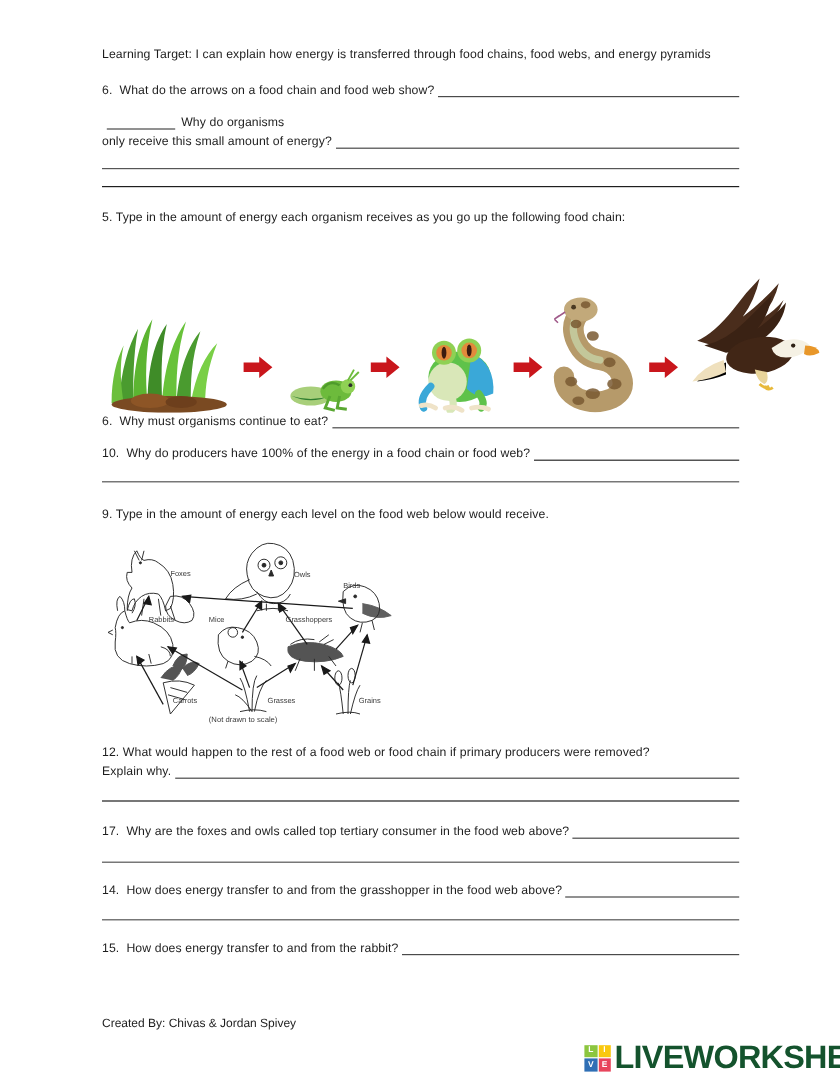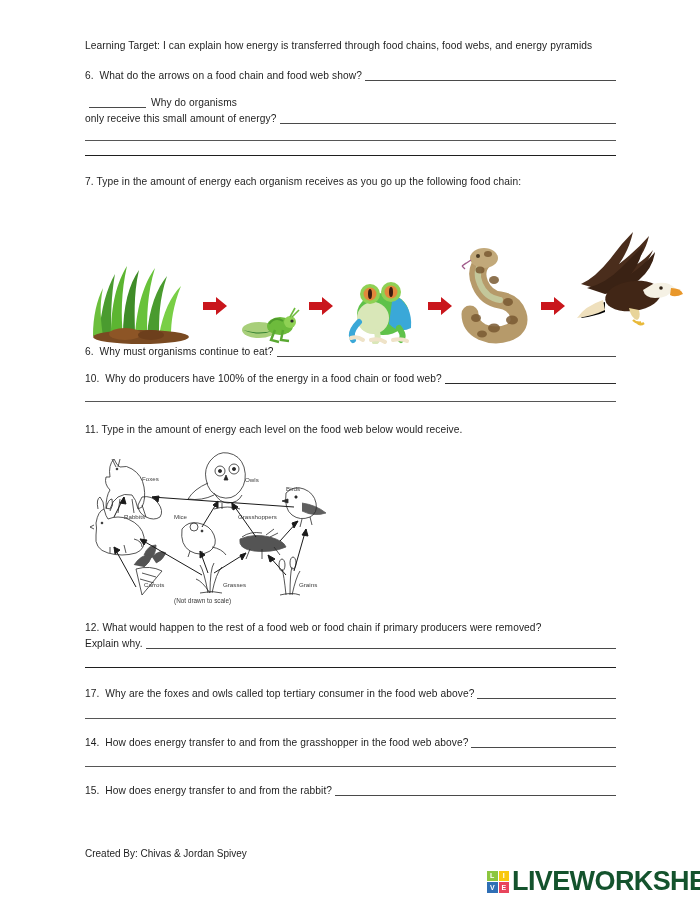--- a/index.html
+++ b/index.html
@@ -181,21 +181,21 @@
       <span class="rule"></span>
     </div>
 
     <div class="spacer-14"></div>
     <div class="fullrule"></div>
     <div class="spacer-14"></div>
     <div class="fullrule dark"></div>
 
     <div class="spacer-18"></div>
 
-    <div class="q">7.  Type in the amount of energy each organism receives as you go up the following food chain:</div>
+    <div class="q">5.  Type in the amount of energy each organism receives as you go up the following food chain:</div>
 
     <div class="foodchain">
 
       <div class="fc-item" style="left:0px;width:112px;height:86px;">
         <svg viewBox="0 0 112 86" width="112" height="86">
           <g fill="#4a9b2f">
             <path d="M14 78 C16 50 22 30 30 16 C26 38 26 60 26 78 Z"></path>
             <path d="M26 78 C26 46 32 24 42 8 C36 34 36 58 38 78 Z" fill="#5cb531"></path>
             <path d="M38 78 C38 48 44 26 54 12 C48 38 50 60 50 78 Z" fill="#3f8c28"></path>
             <path d="M50 78 C52 46 60 24 70 10 C62 36 62 58 62 78 Z" fill="#68c23a"></path>
@@ -316,21 +316,21 @@
     <div class="q row">
       <span class="txt">10.  Why do producers have 100% of the energy in a food chain or food web?</span>
       <span class="rule dark"></span>
     </div>
 
     <div class="spacer-14"></div>
     <div class="fullrule"></div>
 
     <div class="spacer-20"></div>
 
-    <div class="q">11.  Type in the amount of energy each level on the food web below would receive.</div>
+    <div class="q">9.  Type in the amount of energy each level on the food web below would receive.</div>
 
     <div class="foodweb">
       <svg viewBox="0 0 250 165" width="250" height="165">
         <g stroke="#2a2a2a" fill="none" stroke-width="0.8">
 
           <g>
             <path d="M20 30 q-2 -12 4 -18 q3 7 6 8 q7 -2 12 2 q10 6 12 18 q2 12 -2 20 l-4 2 q-2 -10 -6 -14 q-8 -2 -14 2 q-6 4 -8 12 l-4 -1 q0 -12 4 -18 q-6 -6 -4 -13 Z"></path>
             <path d="M22 12 l4 8 M30 12 l-2 8"></path>
             <circle cx="27" cy="22" r="0.9" fill="#2a2a2a"></circle>
             <path d="M52 50 q10 -2 16 6 q6 8 2 14 q-6 4 -14 0 q-8 -4 -8 -12 Z"></path>

